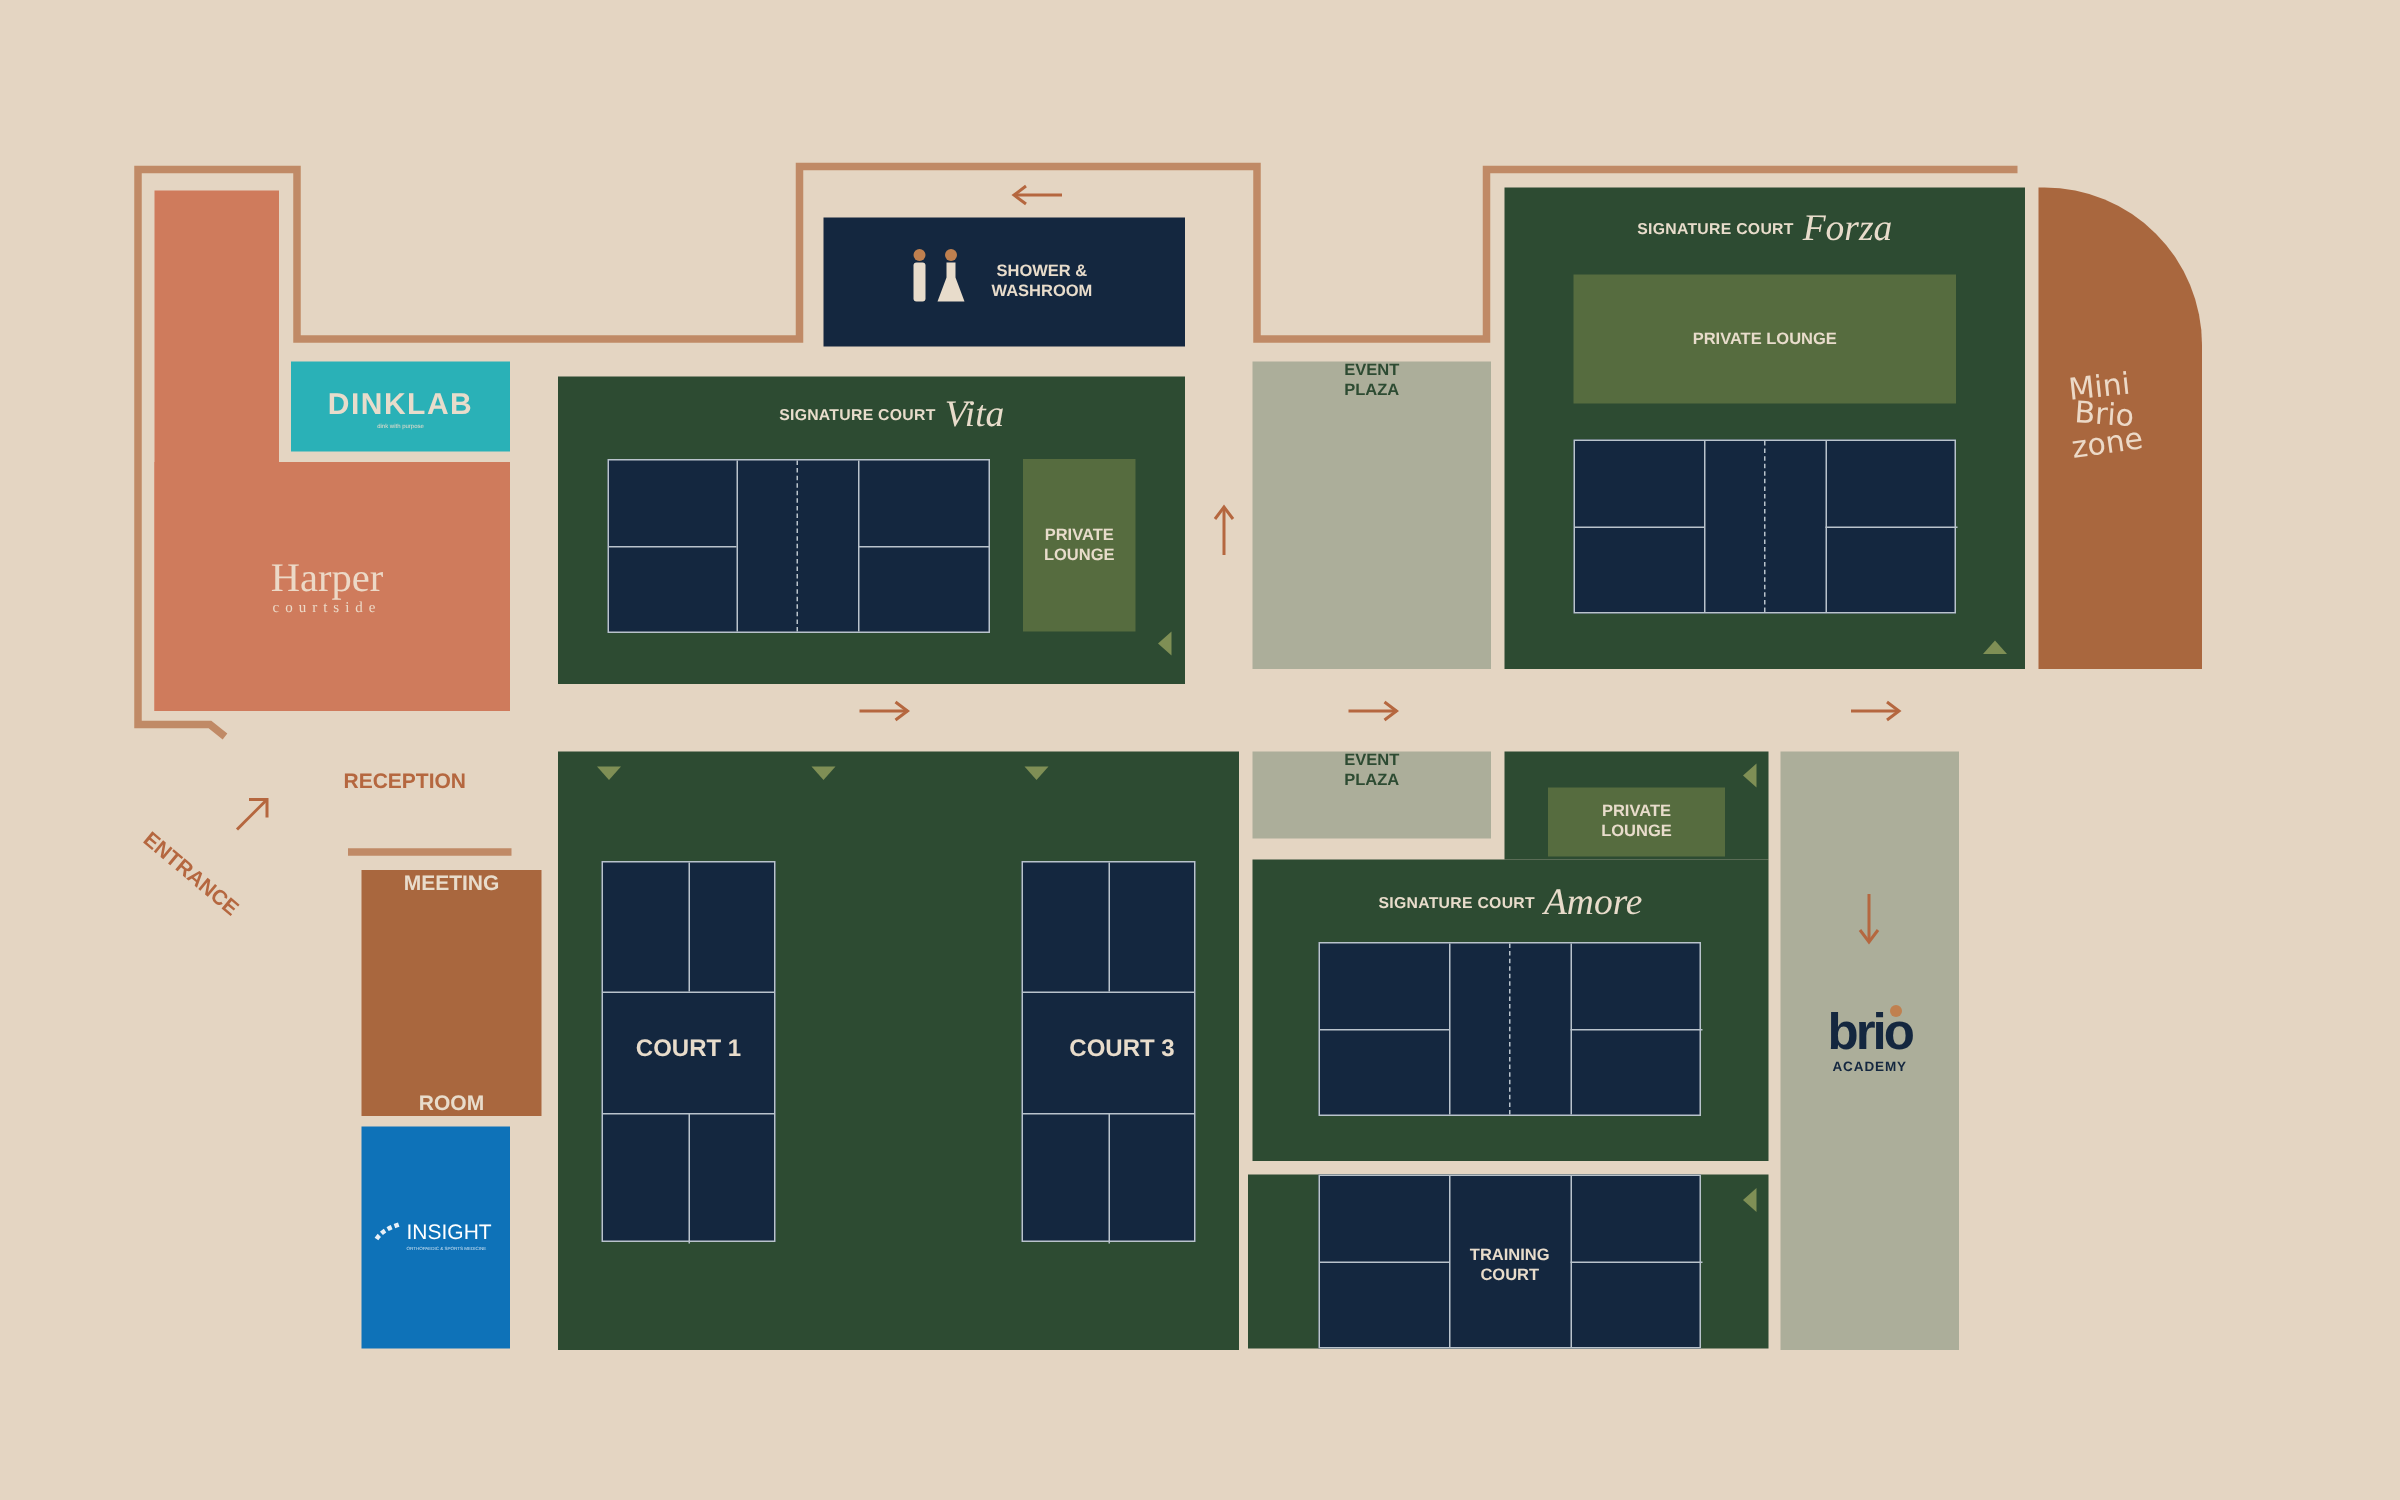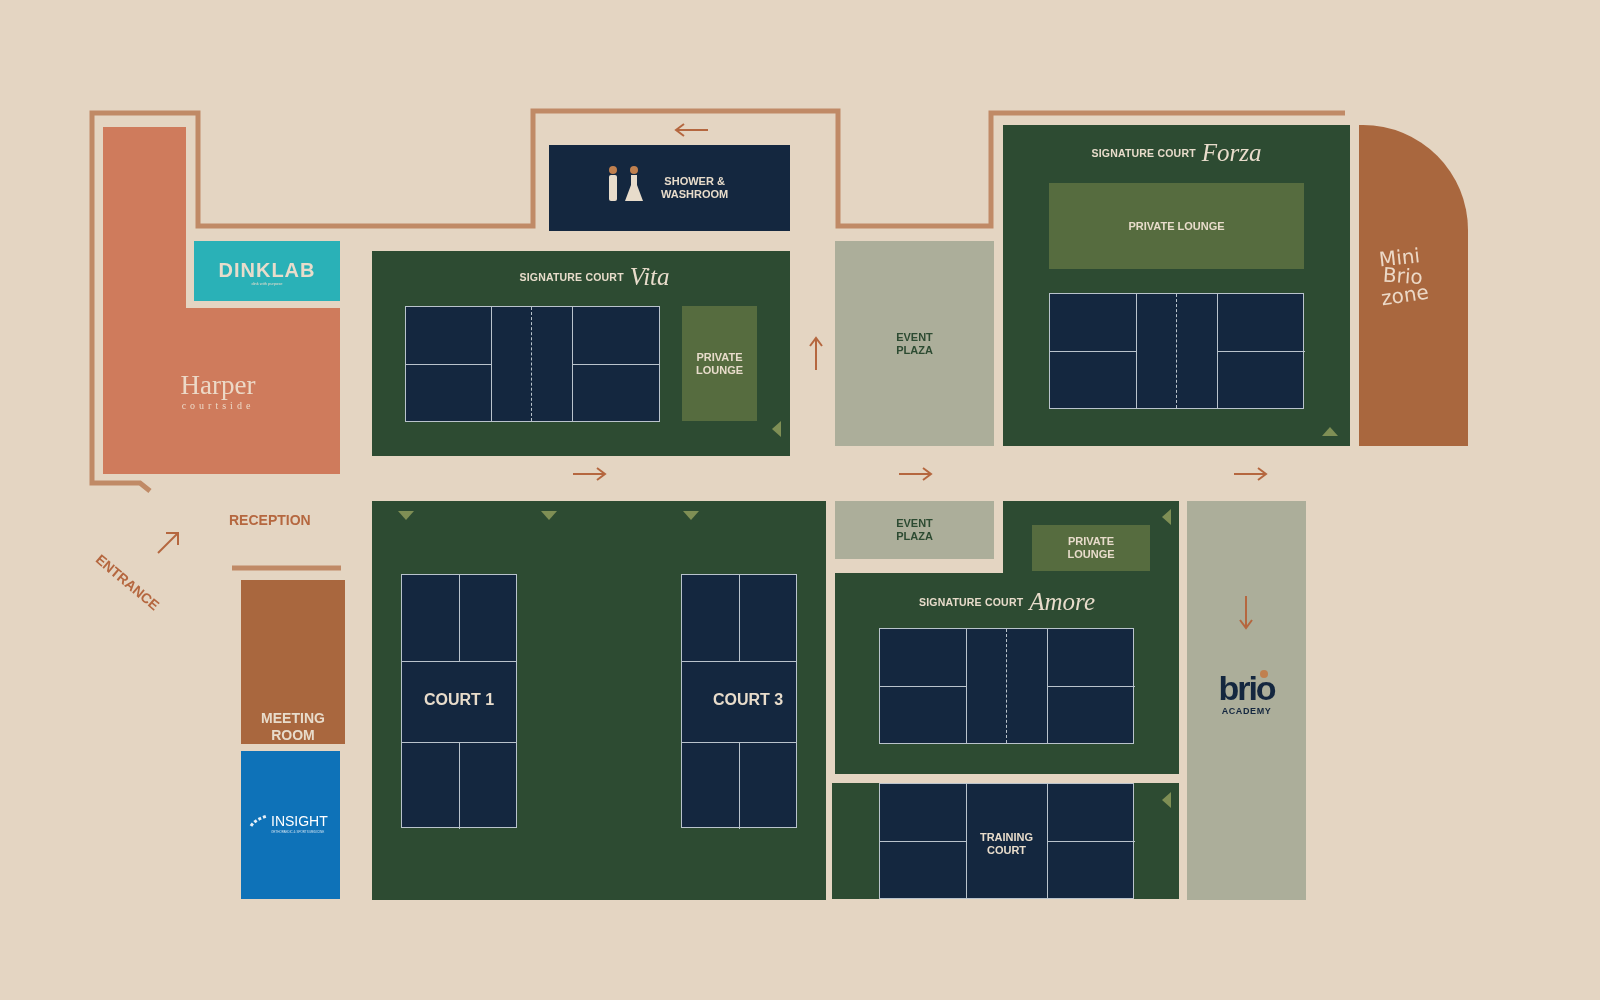--- a/index.html
+++ b/index.html
@@ -5,21 +5,21 @@
   html, body { margin: 0; padding: 0; }
   body {
     width: 1600px; height: 1000px; position: relative; overflow: hidden;
     background: #e4d5c2;
     font-family: "Liberation Sans", "DejaVu Sans", sans-serif;
   }
   .abs { position: absolute; box-sizing: border-box; }
   .walls { position: absolute; left: 0; top: 0; }
   .green { background: #2d4b32; }
   .lounge { background: #566c3f; color: #e8dccb; display: flex; align-items: center; justify-content: center; text-align: center; font-weight: bold; font-size: 11px; line-height: 1.15; }
-  .plaza { background: #acae9a; color: #2d4b32; display: flex; align-items: center; justify-content: center; text-align: center; font-weight: bold; font-size: 11px; line-height: 1.15; }
+  .plaza { background: #acae9a; color: #2d4b32; display: flex; align-items: flex-start; justify-content: center; text-align: center; font-weight: bold; font-size: 11px; line-height: 1.15; }
   .navy { background: #14273f; }
   .court-line { position: absolute; background: #b9c3cc; }
   .court { position: absolute; background: #14273f; border: 1px solid #b9c3cc; box-sizing: border-box; }
   .sig-title { position: absolute; left: 0; right: 0; text-align: center; color: #e8dccb; white-space: nowrap; }
   .sig-title .small { font-weight: bold; font-size: 10.5px; letter-spacing: 0.2px; vertical-align: middle; }
   .sig-title .script { font-family: "Liberation Serif", "DejaVu Serif", serif; font-style: italic; font-size: 25px; vertical-align: middle; margin-left: 6px; }
   .tri { position: absolute; width: 0; height: 0; }
   .tri-down { border-left: 8px solid transparent; border-right: 8px solid transparent; border-top: 9px solid #7f8f55; }
   .tri-up { border-left: 8px solid transparent; border-right: 8px solid transparent; border-bottom: 9px solid #7f8f55; }
   .tri-left { border-top: 8px solid transparent; border-bottom: 8px solid transparent; border-right: 9px solid #7f8f55; }
@@ -53,21 +53,21 @@
 
 <div class="abs" style="left:103px;top:551px;color:#b5673f;font-weight:bold;font-size:14px;transform:rotate(40deg);transform-origin:0 0;">ENTRANCE</div>
 <svg class="arrow" style="left:154px;top:528px;" width="30" height="30">
   <g stroke="#b5673f" stroke-width="2" fill="none">
       <line x1="4" y1="25" x2="24" y2="5"></line>
       <polyline points="12,5 24,5 24,17"></polyline>
     </g>
 </svg>
 <div class="abs" style="left:229px;top:512px;color:#b5673f;font-weight:bold;font-size:14px;">RECEPTION</div>
 
-<div class="abs" style="left:241px;top:580px;width:104px;height:164px;background:#a9673e;display:flex;flex-direction:column;align-items:center;justify-content:flex-end;color:#e8dccb;font-weight:bold;font-size:14px;line-height:1.2;">
+<div class="abs" style="left:241px;top:580px;width:120px;height:164px;background:#a9673e;display:flex;flex-direction:column;align-items:center;justify-content:space-between;color:#e8dccb;font-weight:bold;font-size:14px;line-height:1.2;">
   <span>MEETING</span>
   <span>ROOM</span>
 </div>
 
 <div class="abs" style="left:241px;top:751px;width:99px;height:148px;background:#0e72b8;">
   <div style="position:absolute;left:8px;top:62px;display:flex;align-items:center;">
     <svg width="20" height="14">
         <path d="M2,12 C6,6 12,4 18,2" stroke="#e8f0f7" stroke-width="3" fill="none" stroke-dasharray="3,2"></path>
       </svg>
     <span style="color:#fff;font-weight:normal;font-size:14px;margin-left:2px;">INSIGHT</span>

